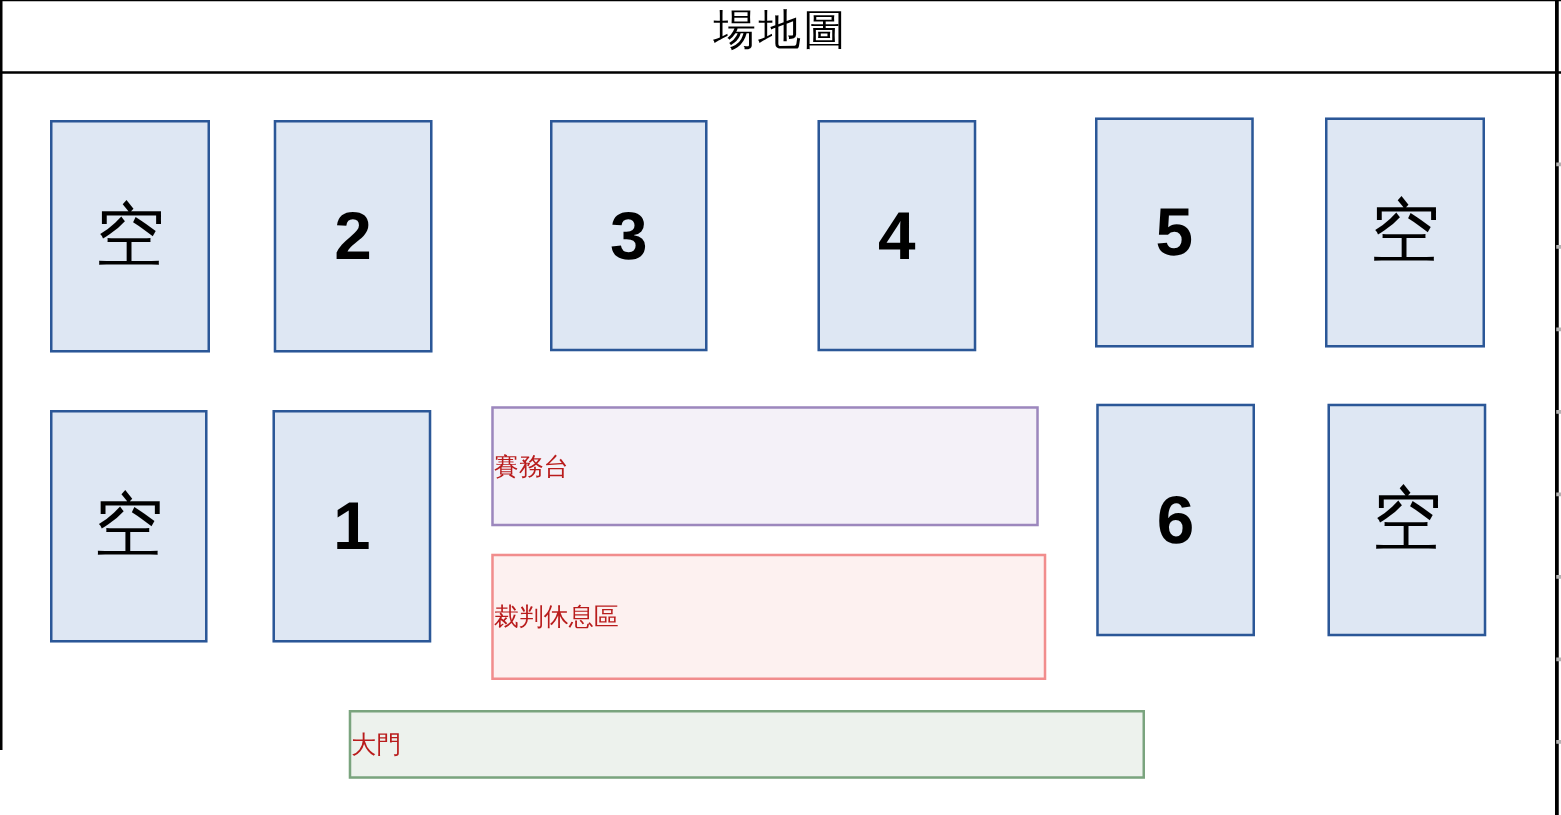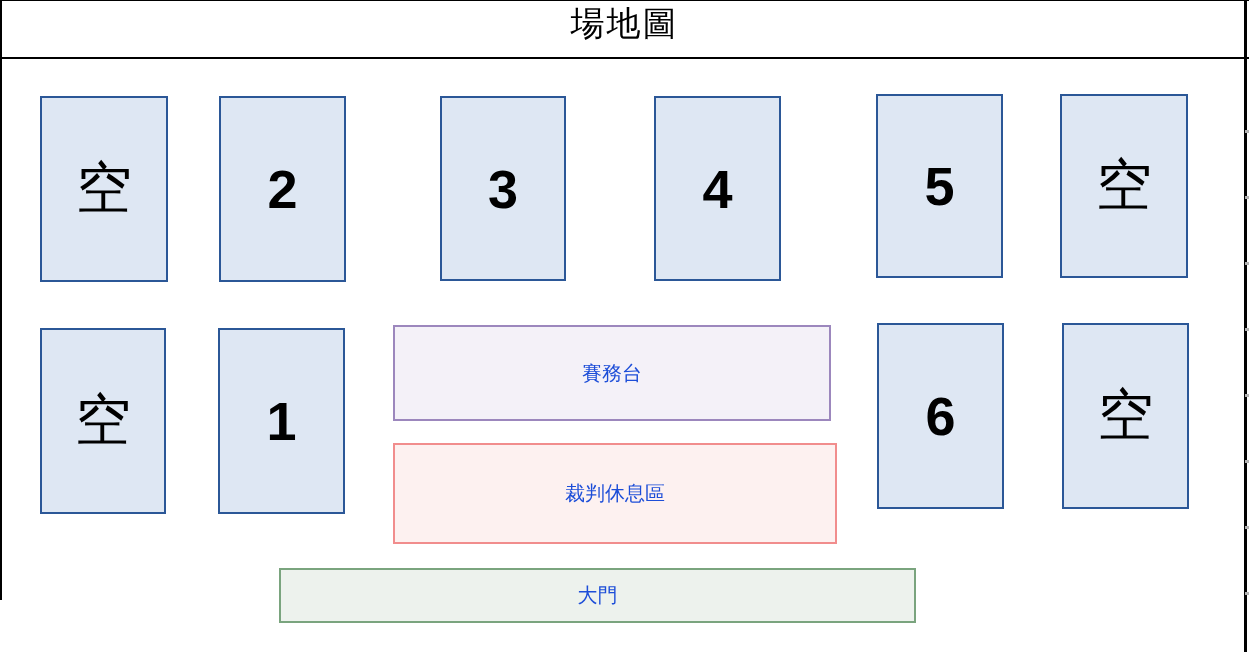--- a/index.html
+++ b/index.html
@@ -50,22 +50,22 @@
   
   .c-b-el { left:40px;   top:328px; width:126px; height:186px; }
   .c-b-1  { left:218px;  top:328px; width:127px; height:186px; }
   .c-b-6  { left:877px;  top:323px; width:127px; height:186px; }
   .c-b-er { left:1062px; top:323px; width:127px; height:186px; }
 
   
   .area {
     position:absolute;
     box-sizing:border-box;
-    display:flex; align-items:center; justify-content:center;
-    font-size:20px; color:#1d4ed8;
+    display:flex; align-items:center; justify-content:flex-start;
+    font-size:20px; color:#b91c1c;
   }
   .area-desk {
     left:393px; top:325px; width:438px; height:96px;
     background:var(--desk-fill,#f4f1f8);
     border:2px solid var(--desk-border,#9c87bd);
   }
   .area-referee {
     left:393px; top:443px; width:444px; height:101px;
     background:var(--referee-fill,#fdf1f0);
     border:2px solid var(--referee-border,#f18d8d);

